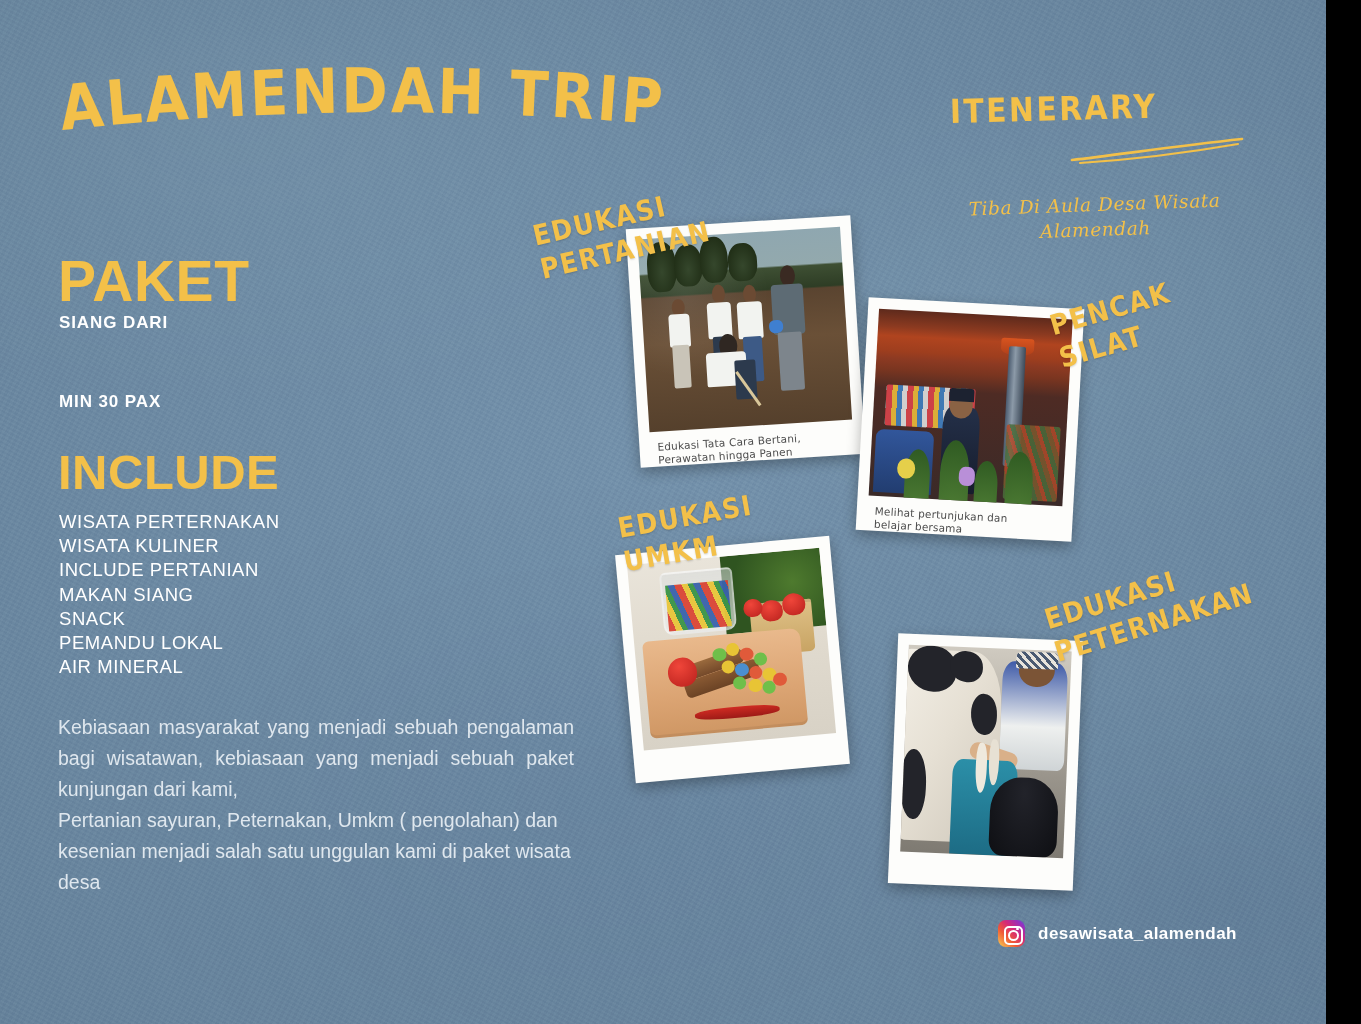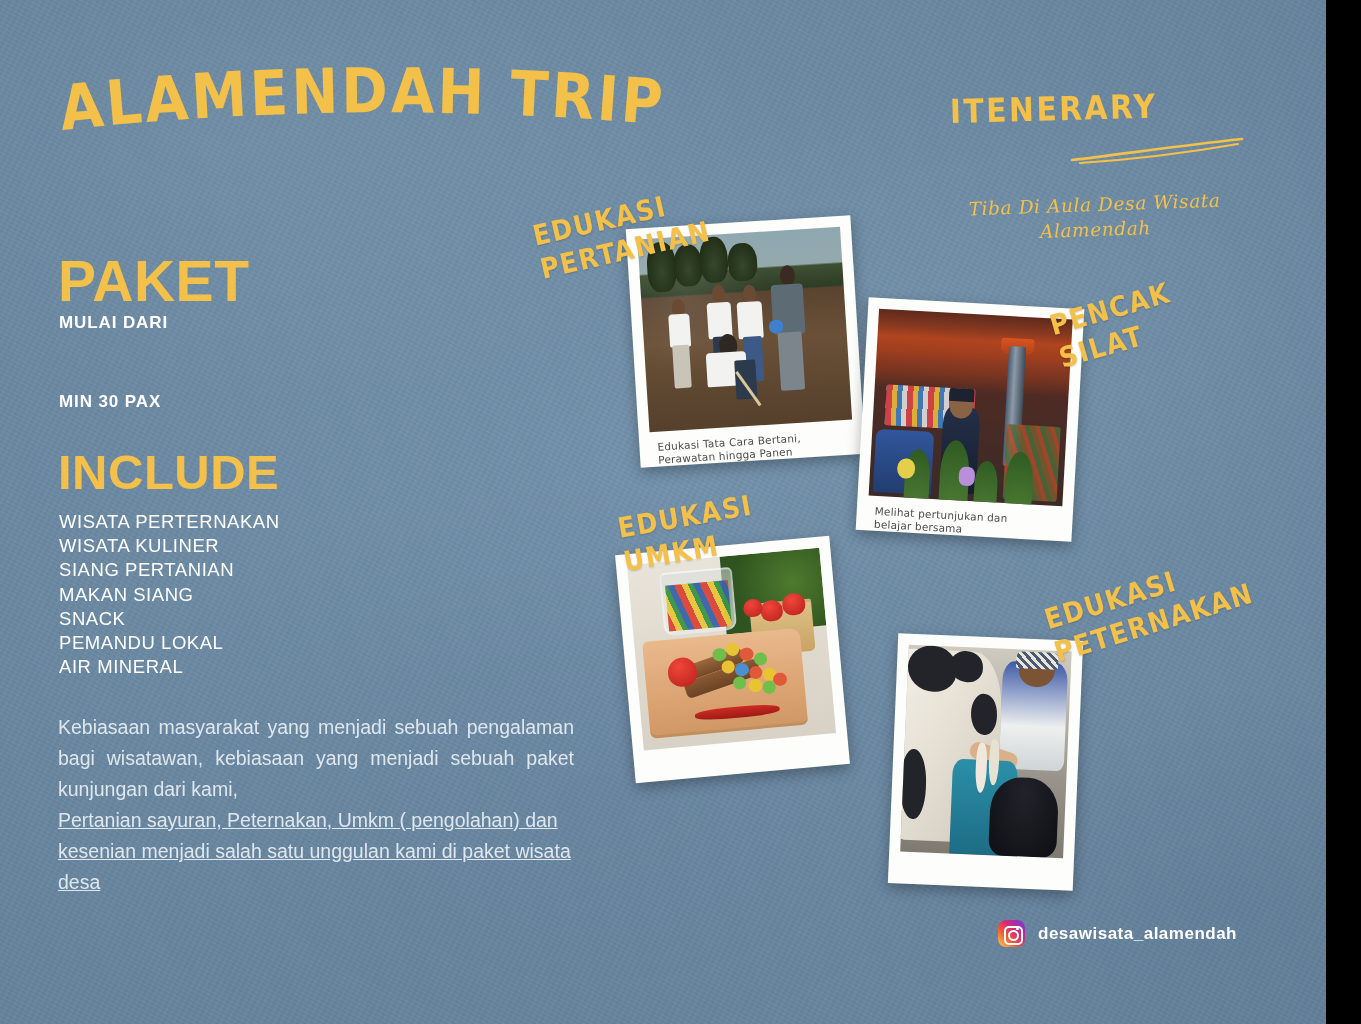--- a/index.html
+++ b/index.html
@@ -52,21 +52,21 @@
   #include-list li{
     list-style:none; font-size:18.5px; font-weight:400; color:#fff;
     letter-spacing:.55px; line-height:24.2px;
   }
 
   #blurb{
     left:58px; top:712px; width:516px;
     font-size:19.5px; color:#dfe7ee; line-height:31px;
     text-align:justify; text-justify:inter-word; font-weight:400;
   }
-  #blurb .nojust{ text-align:left;text-decoration:underline; }
+  #blurb .nojust{ text-align:left; }
 
   
   #iten{ left:950px; top:92px; z-index:8; }
   #iten .word{
     font-family:"DejaVu Sans Condensed","Liberation Sans Narrow","Liberation Sans",sans-serif;
     font-size:33px; font-weight:700; color:#f3c049; letter-spacing:2.5px;
     transform:rotate(-1.5deg); transform-origin:left center;
   }
   #iten-swoosh{ left:1070px; top:137px; width:175px; height:28px; }
   #sub-script{
@@ -198,28 +198,28 @@
   <div id="title" class="layer">
     <svg width="620" height="80" viewBox="0 0 620 80">
       <path id="arcpath" d="M 4,62 Q 300,30 596,56" fill="none"></path>
       <text class="titletext">
         <textPath href="#arcpath" startOffset="0">ALAMENDAH TRIP</textPath>
       </text>
     </svg>
   </div>
 
   <div id="paket-head" class="layer">PAKET</div>
-  <div id="mulai" class="layer">MULAI DARI</div>
+  <div id="mulai" class="layer">SIANG DARI</div>
   <div id="minpax" class="layer">MIN 30 PAX</div>
 
   <div id="include-head" class="layer">INCLUDE</div>
   <ul id="include-list" class="layer">
     <li>WISATA PERTERNAKAN</li>
     <li>WISATA KULINER</li>
-    <li>SIANG PERTANIAN</li>
+    <li>INCLUDE PERTANIAN</li>
     <li>MAKAN SIANG</li>
     <li>SNACK</li>
     <li>PEMANDU LOKAL</li>
     <li>AIR MINERAL</li>
   </ul>
 
   <div id="blurb" class="layer">
     <div>Kebiasaan masyarakat yang menjadi sebuah pengalaman bagi wisatawan, kebiasaan yang menjadi sebuah paket kunjungan dari kami,</div>
     <div class="nojust">Pertanian sayuran, Peternakan, Umkm ( pengolahan) dan kesenian menjadi salah satu unggulan kami di paket wisata desa</div>
   </div>

